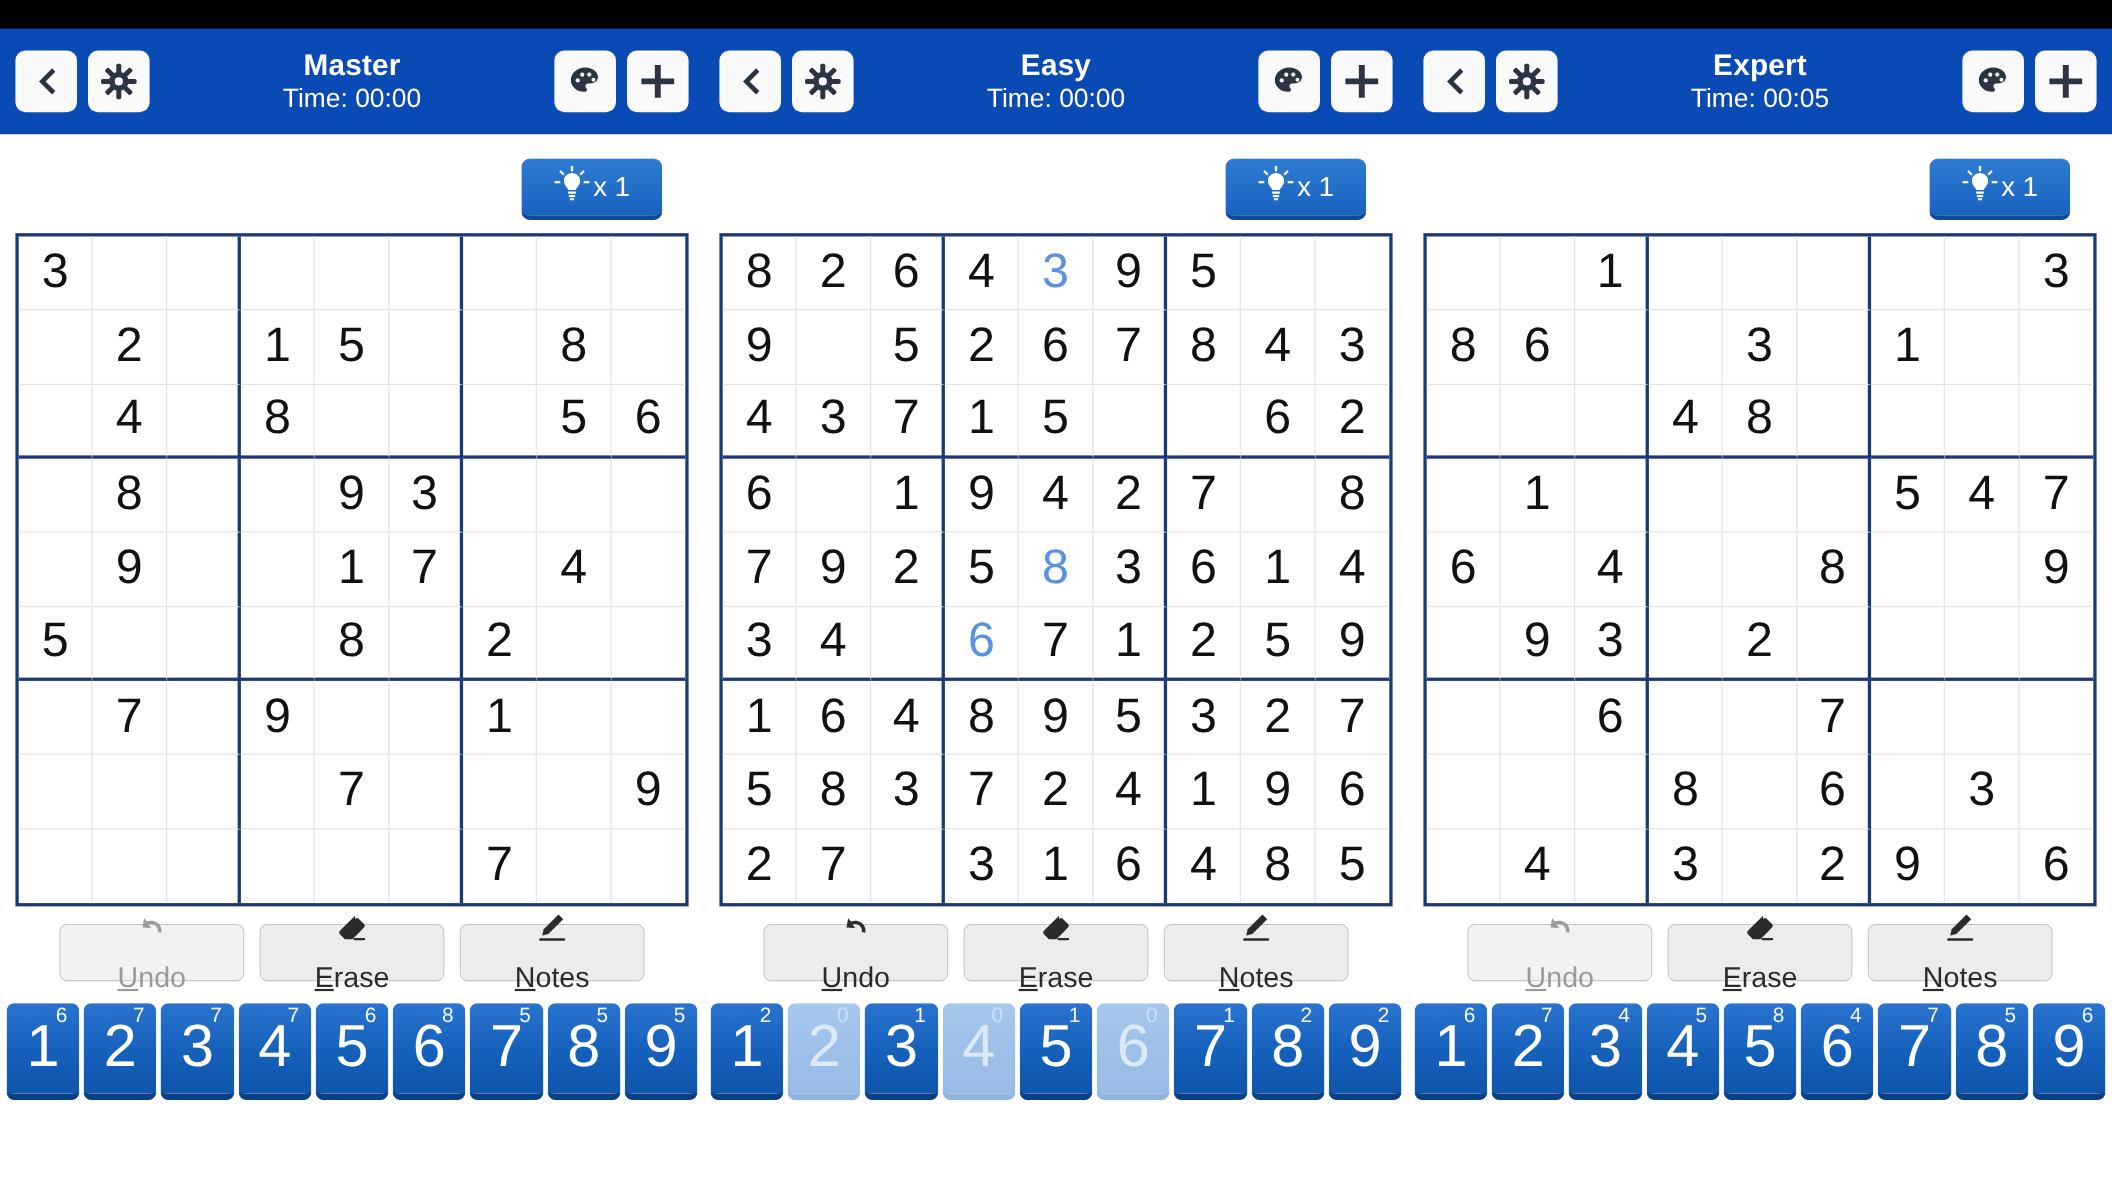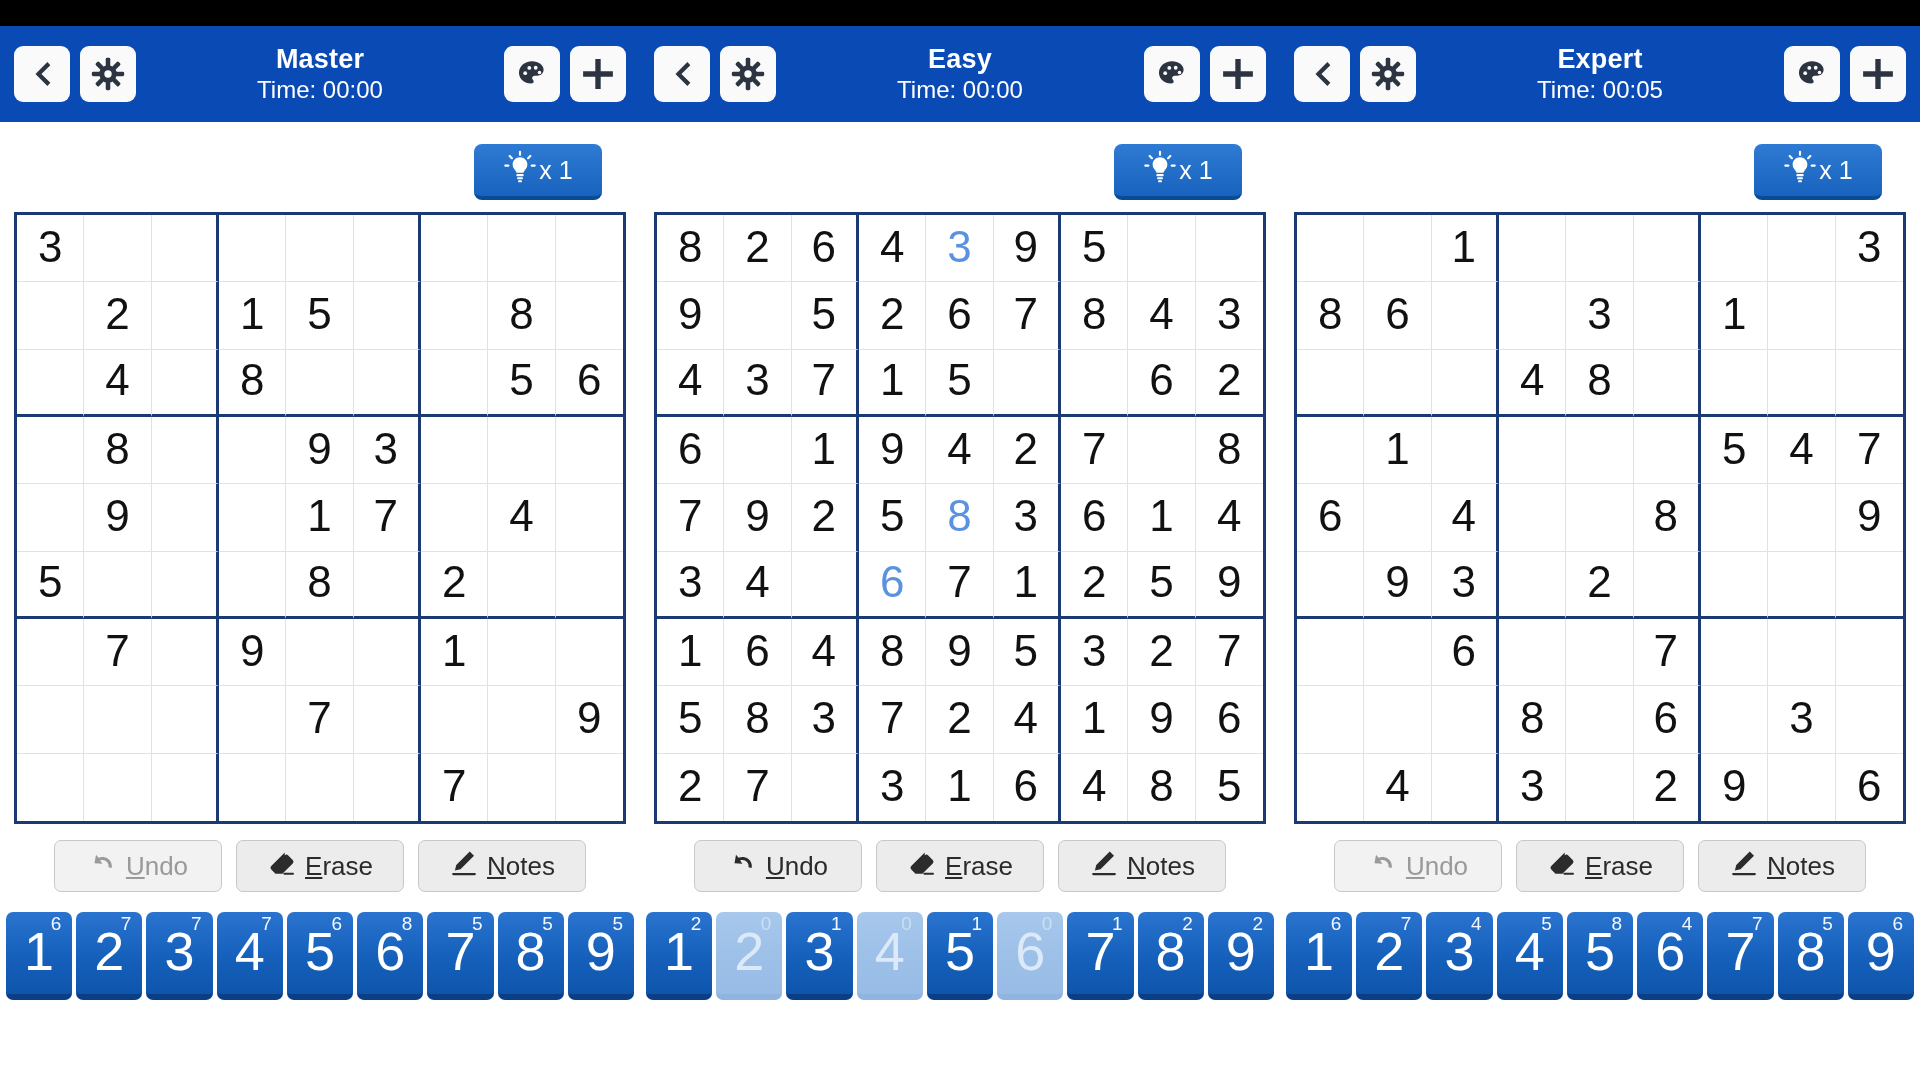--- a/index.html
+++ b/index.html
@@ -64,21 +64,21 @@
 
   
   .controls {
     position: absolute; top: 718px; left: 50%; transform: translateX(-50%);
     width: 612px; height: 60px; display: flex; justify-content: center; gap: 14px;
   }
   .ctrl {
     height: 52px; min-width: 168px; padding: 0 16px;
     background: #ececec; border: 1px solid #c8c8c8; border-radius: 7px;
     display: flex; align-items: center; justify-content: center; gap: 8px;
-    font-size: 26px; color: #2b2b2b;
+    font-size: 26px; color: #2b2b2b; flex-direction: column;
   }
   .ctrl.disabled { color: #9a9a9a; background: #f2f2f2; }
   .ctrl u { text-decoration: underline; }
 
   
   .numpad {
     position: absolute; top: 790px; left: 50%; transform: translateX(-50%);
     width: 628px; height: 92px; display: flex; gap: 4px;
   }
   .numkey {

